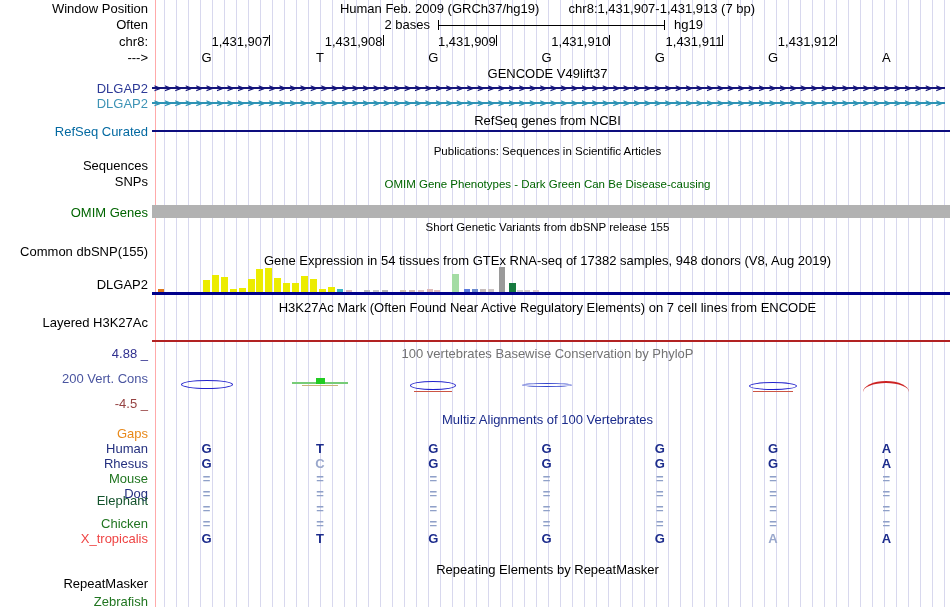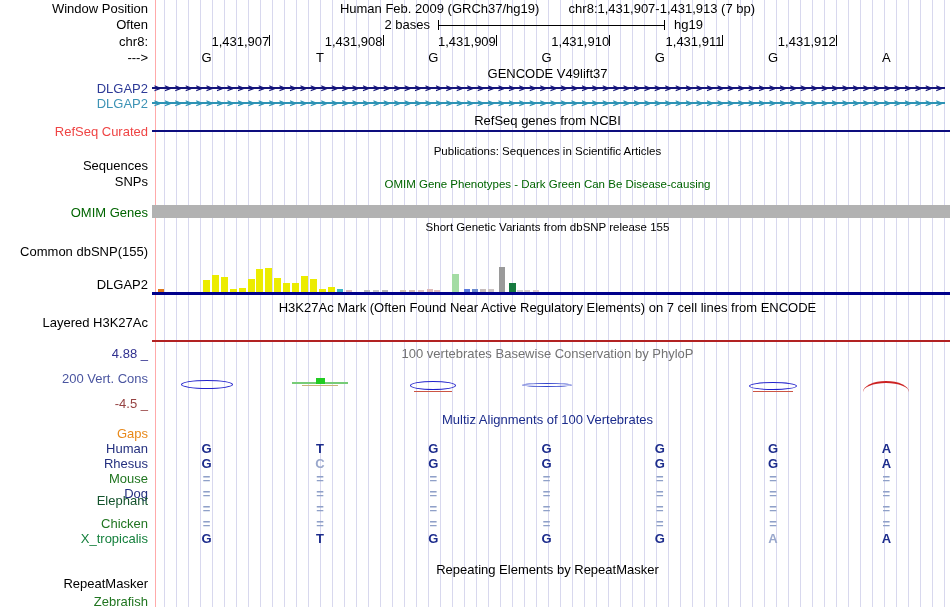--- a/index.html
+++ b/index.html
@@ -82,34 +82,35 @@
   <div class="genetrack" id="generow-0" style="top:82px">
       <div class="gline" style="background: rgb(20, 20, 122);"></div>
       <div class="arrows" style="color: rgb(20, 20, 122);">&gt;&gt;&gt;&gt;&gt;&gt;&gt;&gt;&gt;&gt;&gt;&gt;&gt;&gt;&gt;&gt;&gt;&gt;&gt;&gt;&gt;&gt;&gt;&gt;&gt;&gt;&gt;&gt;&gt;&gt;&gt;&gt;&gt;&gt;&gt;&gt;&gt;&gt;&gt;&gt;&gt;&gt;&gt;&gt;&gt;&gt;&gt;&gt;&gt;&gt;&gt;&gt;&gt;&gt;&gt;&gt;&gt;&gt;&gt;&gt;&gt;&gt;&gt;&gt;&gt;&gt;&gt;&gt;&gt;&gt;&gt;&gt;&gt;&gt;&gt;&gt;&gt;&gt;&gt;&gt;</div>
     </div>
   <div class="genetrack" id="generow-1" style="top:97px">
       <div class="gline" style="background: rgb(45, 147, 181);"></div>
       <div class="arrows" style="color: rgb(45, 147, 181);">&gt;&gt;&gt;&gt;&gt;&gt;&gt;&gt;&gt;&gt;&gt;&gt;&gt;&gt;&gt;&gt;&gt;&gt;&gt;&gt;&gt;&gt;&gt;&gt;&gt;&gt;&gt;&gt;&gt;&gt;&gt;&gt;&gt;&gt;&gt;&gt;&gt;&gt;&gt;&gt;&gt;&gt;&gt;&gt;&gt;&gt;&gt;&gt;&gt;&gt;&gt;&gt;&gt;&gt;&gt;&gt;&gt;&gt;&gt;&gt;&gt;&gt;&gt;&gt;&gt;&gt;&gt;&gt;&gt;&gt;&gt;&gt;&gt;&gt;&gt;&gt;&gt;&gt;&gt;&gt;</div>
     </div>
 
   <div class="title" style="top:113px">RefSeq genes from NCBI</div>
-  <div class="lbl" id="refseq-lbl" style="top: 124px; color: #ef4444;">RefSeq Curated</div>
+  <div class="lbl" id="refseq-lbl" style="top: 124px; color: #0369a1;">RefSeq Curated</div>
   <div class="hline" id="refseq-line" style="top: 130px; height: 2px; background: rgb(13, 13, 126);"></div>
 
   <div class="title small" style="top:145px">Publications: Sequences in Scientific Articles</div>
   <div class="lbl" style="top:158px">Sequences</div>
   <div class="lbl" style="top:174px">SNPs</div>
 
   <div class="title small" id="omim-title" style="top: 178px; color: rgb(0, 100, 0);">OMIM Gene Phenotypes - Dark Green Can Be Disease-causing</div>
   <div class="lbl" id="omim-lbl" style="top: 205px; color: rgb(0, 100, 0);">OMIM Genes</div>
   <div class="hline" id="omim-bar" style="top: 205px; height: 13px; width: 798px; background: rgb(178, 178, 178);"></div>
 
   <div class="title small" style="top:221px">Short Genetic Variants from dbSNP release 155</div>
   <div class="lbl" style="top:244px">Common dbSNP(155)</div>
 
+  <div class="title" style="top:253px">Gene Expression in 54 tissues from GTEx RNA-seq of 17382 samples, 948 donors (V8, Aug 2019)</div>
   <div class="lbl" style="top:277px">DLGAP2</div>
   <div id="gtex">
       <div class="bar" style="left: 158px; top: 289px; width: 6px; height: 3px; background: rgb(224, 120, 24);"></div>
       <div class="bar" style="left: 203px; top: 280px; width: 7px; height: 12px; background: rgb(236, 236, 0);"></div>
       <div class="bar" style="left: 212px; top: 275px; width: 7px; height: 17px; background: rgb(236, 236, 0);"></div>
       <div class="bar" style="left: 221px; top: 277px; width: 7px; height: 15px; background: rgb(236, 236, 0);"></div>
       <div class="bar" style="left: 230px; top: 289px; width: 7px; height: 3px; background: rgb(236, 236, 0);"></div>
       <div class="bar" style="left: 239px; top: 288px; width: 7px; height: 4px; background: rgb(236, 236, 0);"></div>
       <div class="bar" style="left: 248px; top: 279px; width: 7px; height: 13px; background: rgb(236, 236, 0);"></div>
       <div class="bar" style="left: 256px; top: 269px; width: 7px; height: 23px; background: rgb(236, 236, 0);"></div>
@@ -209,21 +210,21 @@
       <div class="aln-cell" style="left: 753.071px; top: 501px; color: rgb(143, 160, 200);">=</div>
       <div class="aln-cell" style="left: 866.357px; top: 501px; color: rgb(143, 160, 200);">=</div>
       <div class="aln-lbl" style="top: 516px; color: rgb(32, 117, 32);">Chicken</div>
       <div class="aln-cell" style="left: 186.643px; top: 516px; color: rgb(143, 160, 200);">=</div>
       <div class="aln-cell" style="left: 299.929px; top: 516px; color: rgb(143, 160, 200);">=</div>
       <div class="aln-cell" style="left: 413.214px; top: 516px; color: rgb(143, 160, 200);">=</div>
       <div class="aln-cell" style="left: 526.5px; top: 516px; color: rgb(143, 160, 200);">=</div>
       <div class="aln-cell" style="left: 639.786px; top: 516px; color: rgb(143, 160, 200);">=</div>
       <div class="aln-cell" style="left: 753.071px; top: 516px; color: rgb(143, 160, 200);">=</div>
       <div class="aln-cell" style="left: 866.357px; top: 516px; color: rgb(143, 160, 200);">=</div>
-      <div class="aln-lbl" style="top: 531px; color: #15803d;">X_tropicalis</div>
+      <div class="aln-lbl" style="top: 531px; color: #ef4444;">X_tropicalis</div>
       <div class="aln-cell" style="left: 186.643px; top: 531px; color: rgb(28, 44, 140);">G</div>
       <div class="aln-cell" style="left: 299.929px; top: 531px; color: rgb(28, 44, 140);">T</div>
       <div class="aln-cell" style="left: 413.214px; top: 531px; color: rgb(28, 44, 140);">G</div>
       <div class="aln-cell" style="left: 526.5px; top: 531px; color: rgb(28, 44, 140);">G</div>
       <div class="aln-cell" style="left: 639.786px; top: 531px; color: rgb(28, 44, 140);">G</div>
       <div class="aln-cell" style="left: 753.071px; top: 531px; color: rgb(154, 168, 204);">A</div>
       <div class="aln-cell" style="left: 866.357px; top: 531px; color: rgb(28, 44, 140);">A</div>
       <div class="aln-lbl" style="top: 546px; color: rgb(32, 117, 32); margin-top: 48px;">Zebrafish</div>
     </div>
 

